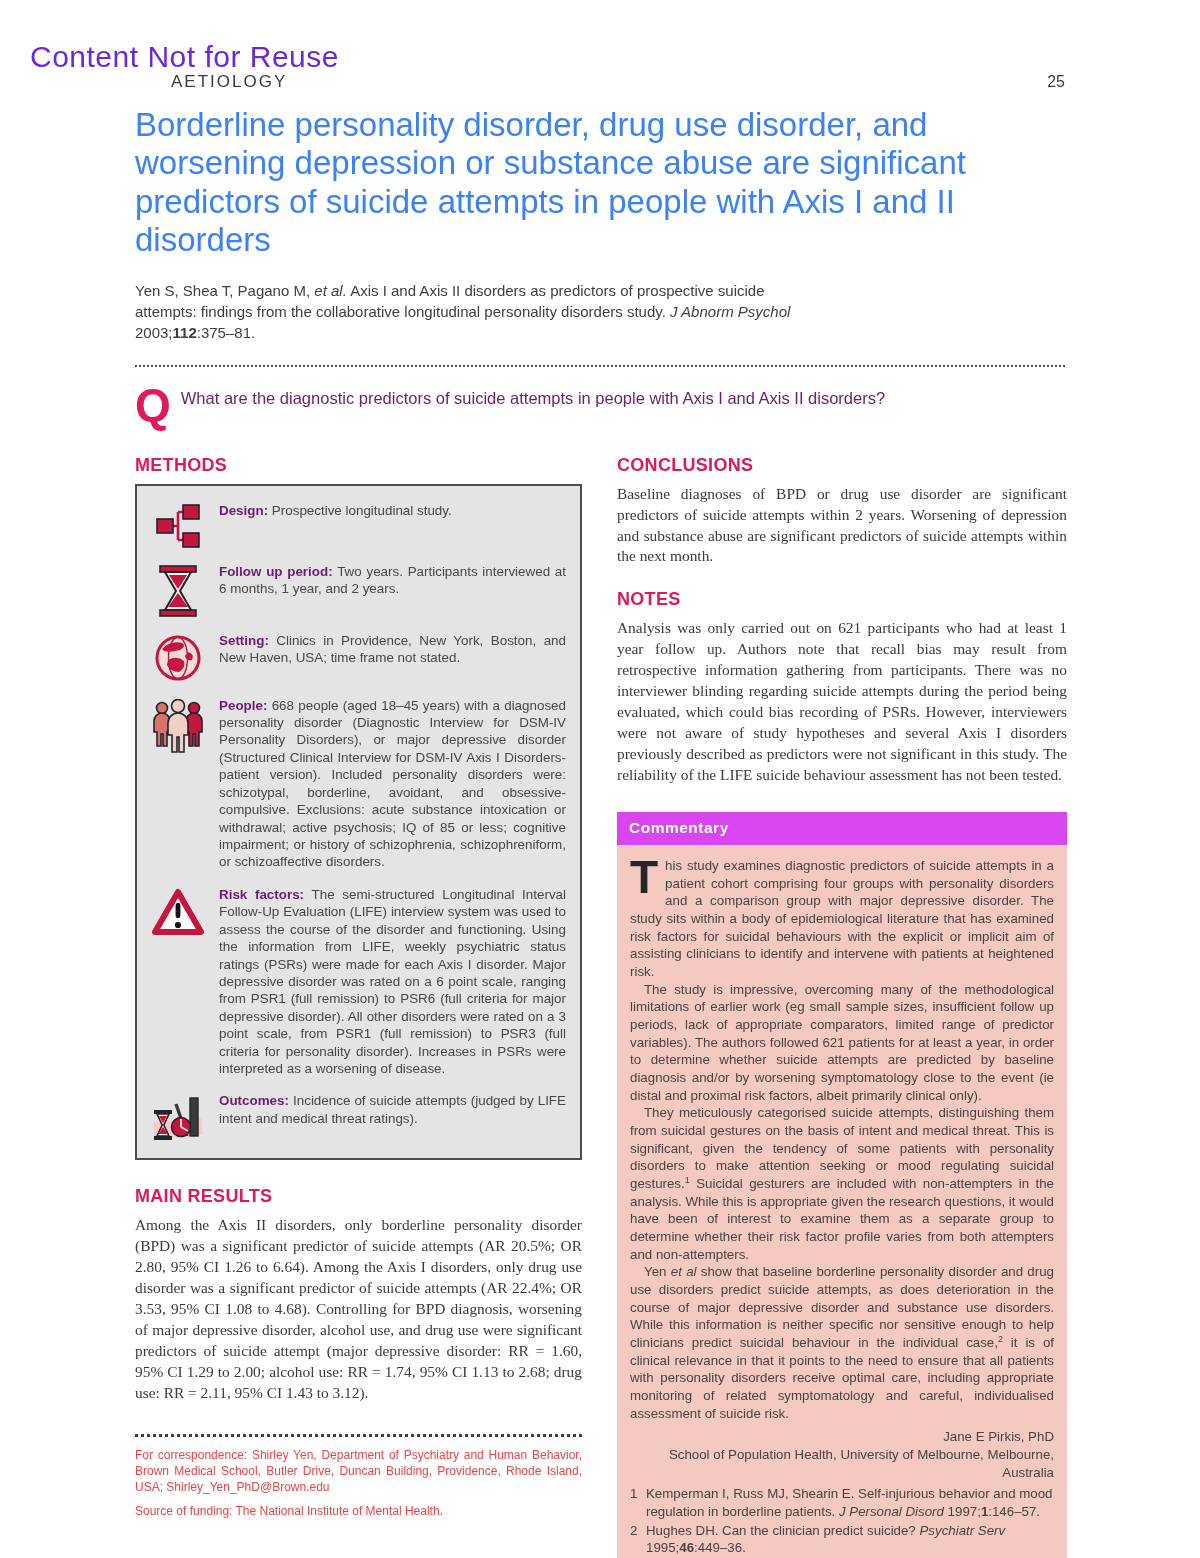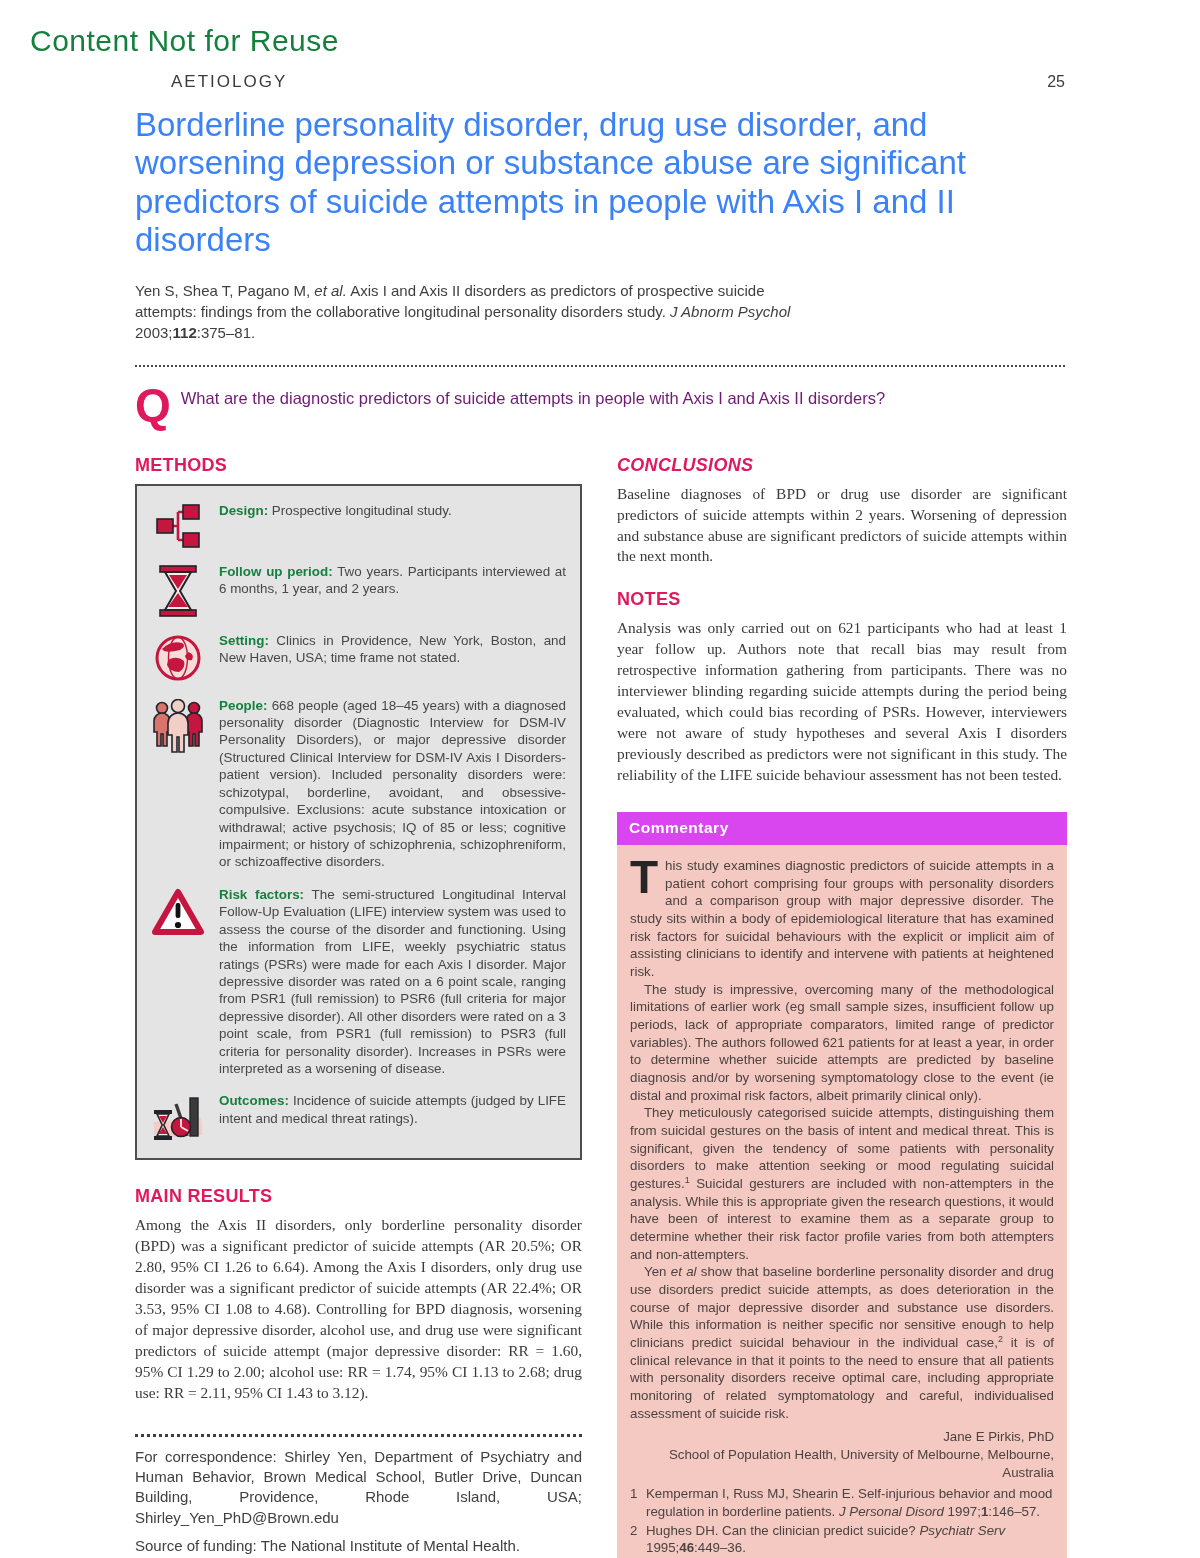--- a/index.html
+++ b/index.html
@@ -1,21 +1,21 @@
 <!DOCTYPE html>
 <html><head>
 <meta charset="utf-8">
 <style>
   html,body{margin:0;padding:0;}
   body{
     width:1200px;height:1558px;background:#ffffff;position:relative;
     font-family:"Liberation Sans",sans-serif;color:#3a3a3a;overflow:hidden;
   }
   .watermark{
-    position:absolute;left:30px;top:24px;font-size:30px;color:#15803d;
+    position:absolute;left:30px;top:40px;font-size:30px;color:#6d28d9;
     letter-spacing:.5px;
   }
   .page{padding:72px 135px 0 135px;}
   .topbar{display:flex;justify-content:space-between;align-items:baseline;}
   .section-label{font-size:17px;letter-spacing:2px;color:#3c3c3c;margin-left:36px;}
   .page-num{font-size:16px;color:#3c3c3c;}
   .title{
     margin-top:14px;font-size:33px;line-height:1.16;color:#3b82f6;
     font-weight:500;max-width:940px;
   }
@@ -37,25 +37,25 @@
     color:#3a3a3a;text-align:justify;margin:0;
   }
   .methods-box{
     background:#e4e4e4;border:2.5px solid #4e4e4e;padding:16px 14px 10px 10px;
   }
   .m-row{display:flex;gap:10px;margin-bottom:15px;}
   .m-icon{flex:0 0 62px;display:flex;justify-content:center;align-items:flex-start;padding-top:2px;}
   .m-text{
     flex:1;font-size:13.4px;line-height:1.3;color:#474747;text-align:justify;margin:0;
   }
-  .m-text b{color:#15803d;}
+  .m-text b{color:#701a75;}
   .main-results{margin-top:26px;}
   .dotted-left{border-top:3px dotted #3e3e3e;margin-top:30px;width:100%;}
   .correspondence{
-    margin-top:10px;font-size:15px;line-height:1.35;color:#404040;text-align:justify;
+    margin-top:10px;font-size:12px;line-height:1.35;color:#ef4444;text-align:justify;
   }
   .correspondence p{margin:0 0 8px 0;}
   .notes-block{margin-top:22px;}
   .commentary{margin-top:26px;}
   .commentary-header{
     color:#ffffff;font-weight:bold;font-size:15.5px;letter-spacing:.5px;
     padding:7px 12px 8px 12px;
   }
   .commentary-body{
     padding:12px 13px 14px 13px;font-size:13.3px;line-height:1.33;color:#4c4340;
@@ -202,21 +202,21 @@
 
       <div class="correspondence">
         <p>For correspondence: Shirley Yen, Department of Psychiatry and Human Behavior, Brown Medical School, Butler Drive, Duncan Building, Providence, Rhode Island, USA; Shirley_Yen_PhD@Brown.edu</p>
         <p>Source of funding: The National Institute of Mental Health.</p>
       </div>
     </div>
 
     <div class="col-right">
 
       <div>
-        <h2 class="h-red accent" style="color: rgb(224, 24, 92); font-style: italic;">CONCLUSIONS</h2>
+        <h2 class="h-red accent" style="color: rgb(224, 24, 92);">CONCLUSIONS</h2>
         <p class="serif">Baseline diagnoses of BPD or drug use disorder are significant predictors of suicide attempts within 2 years. Worsening of depression and substance abuse are significant predictors of suicide attempts within the next month.</p>
       </div>
 
       <div class="notes-block">
         <h2 class="h-red accent" style="color: rgb(224, 24, 92);">NOTES</h2>
         <p class="serif">Analysis was only carried out on 621 participants who had at least 1 year follow up. Authors note that recall bias may result from retrospective information gathering from participants. There was no interviewer blinding regarding suicide attempts during the period being evaluated, which could bias recording of PSRs. However, interviewers were not aware of study hypotheses and several Axis I disorders previously described as predictors were not significant in this study. The reliability of the LIFE suicide behaviour assessment has not been tested.</p>
       </div>
 
       <div class="commentary">
         <div class="commentary-header" style="background: #d946ef;">Commentary</div>

